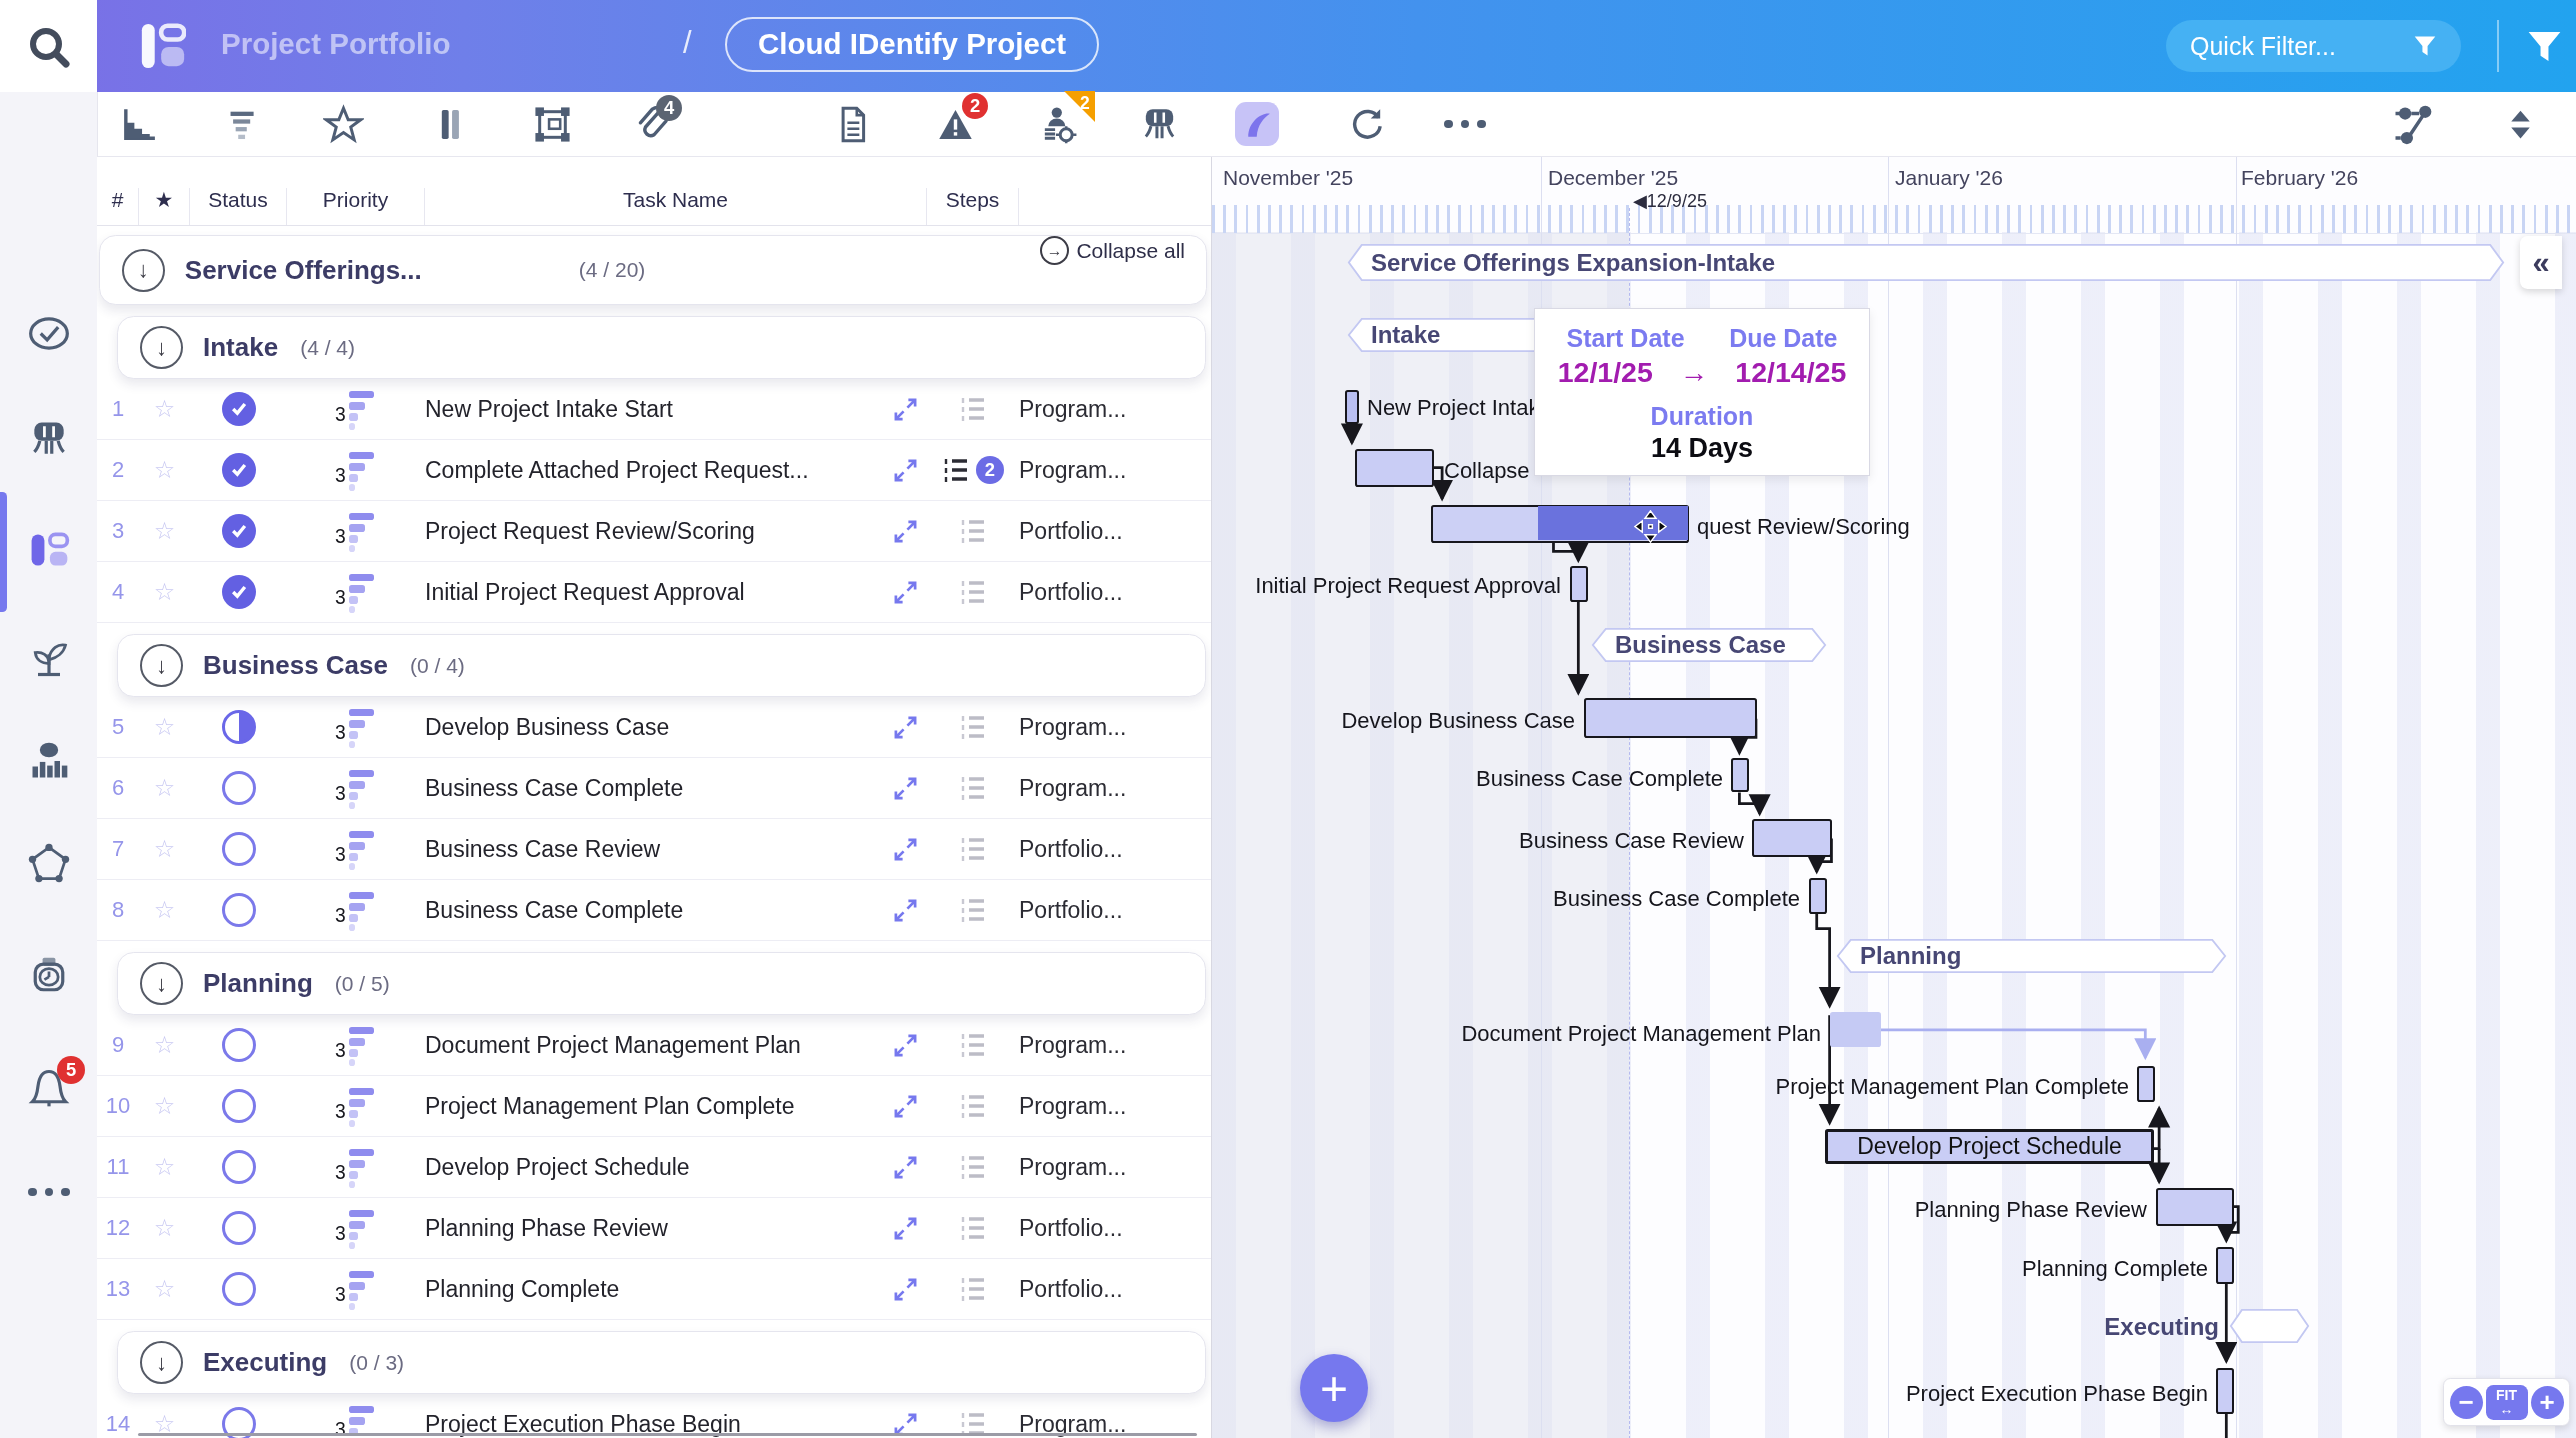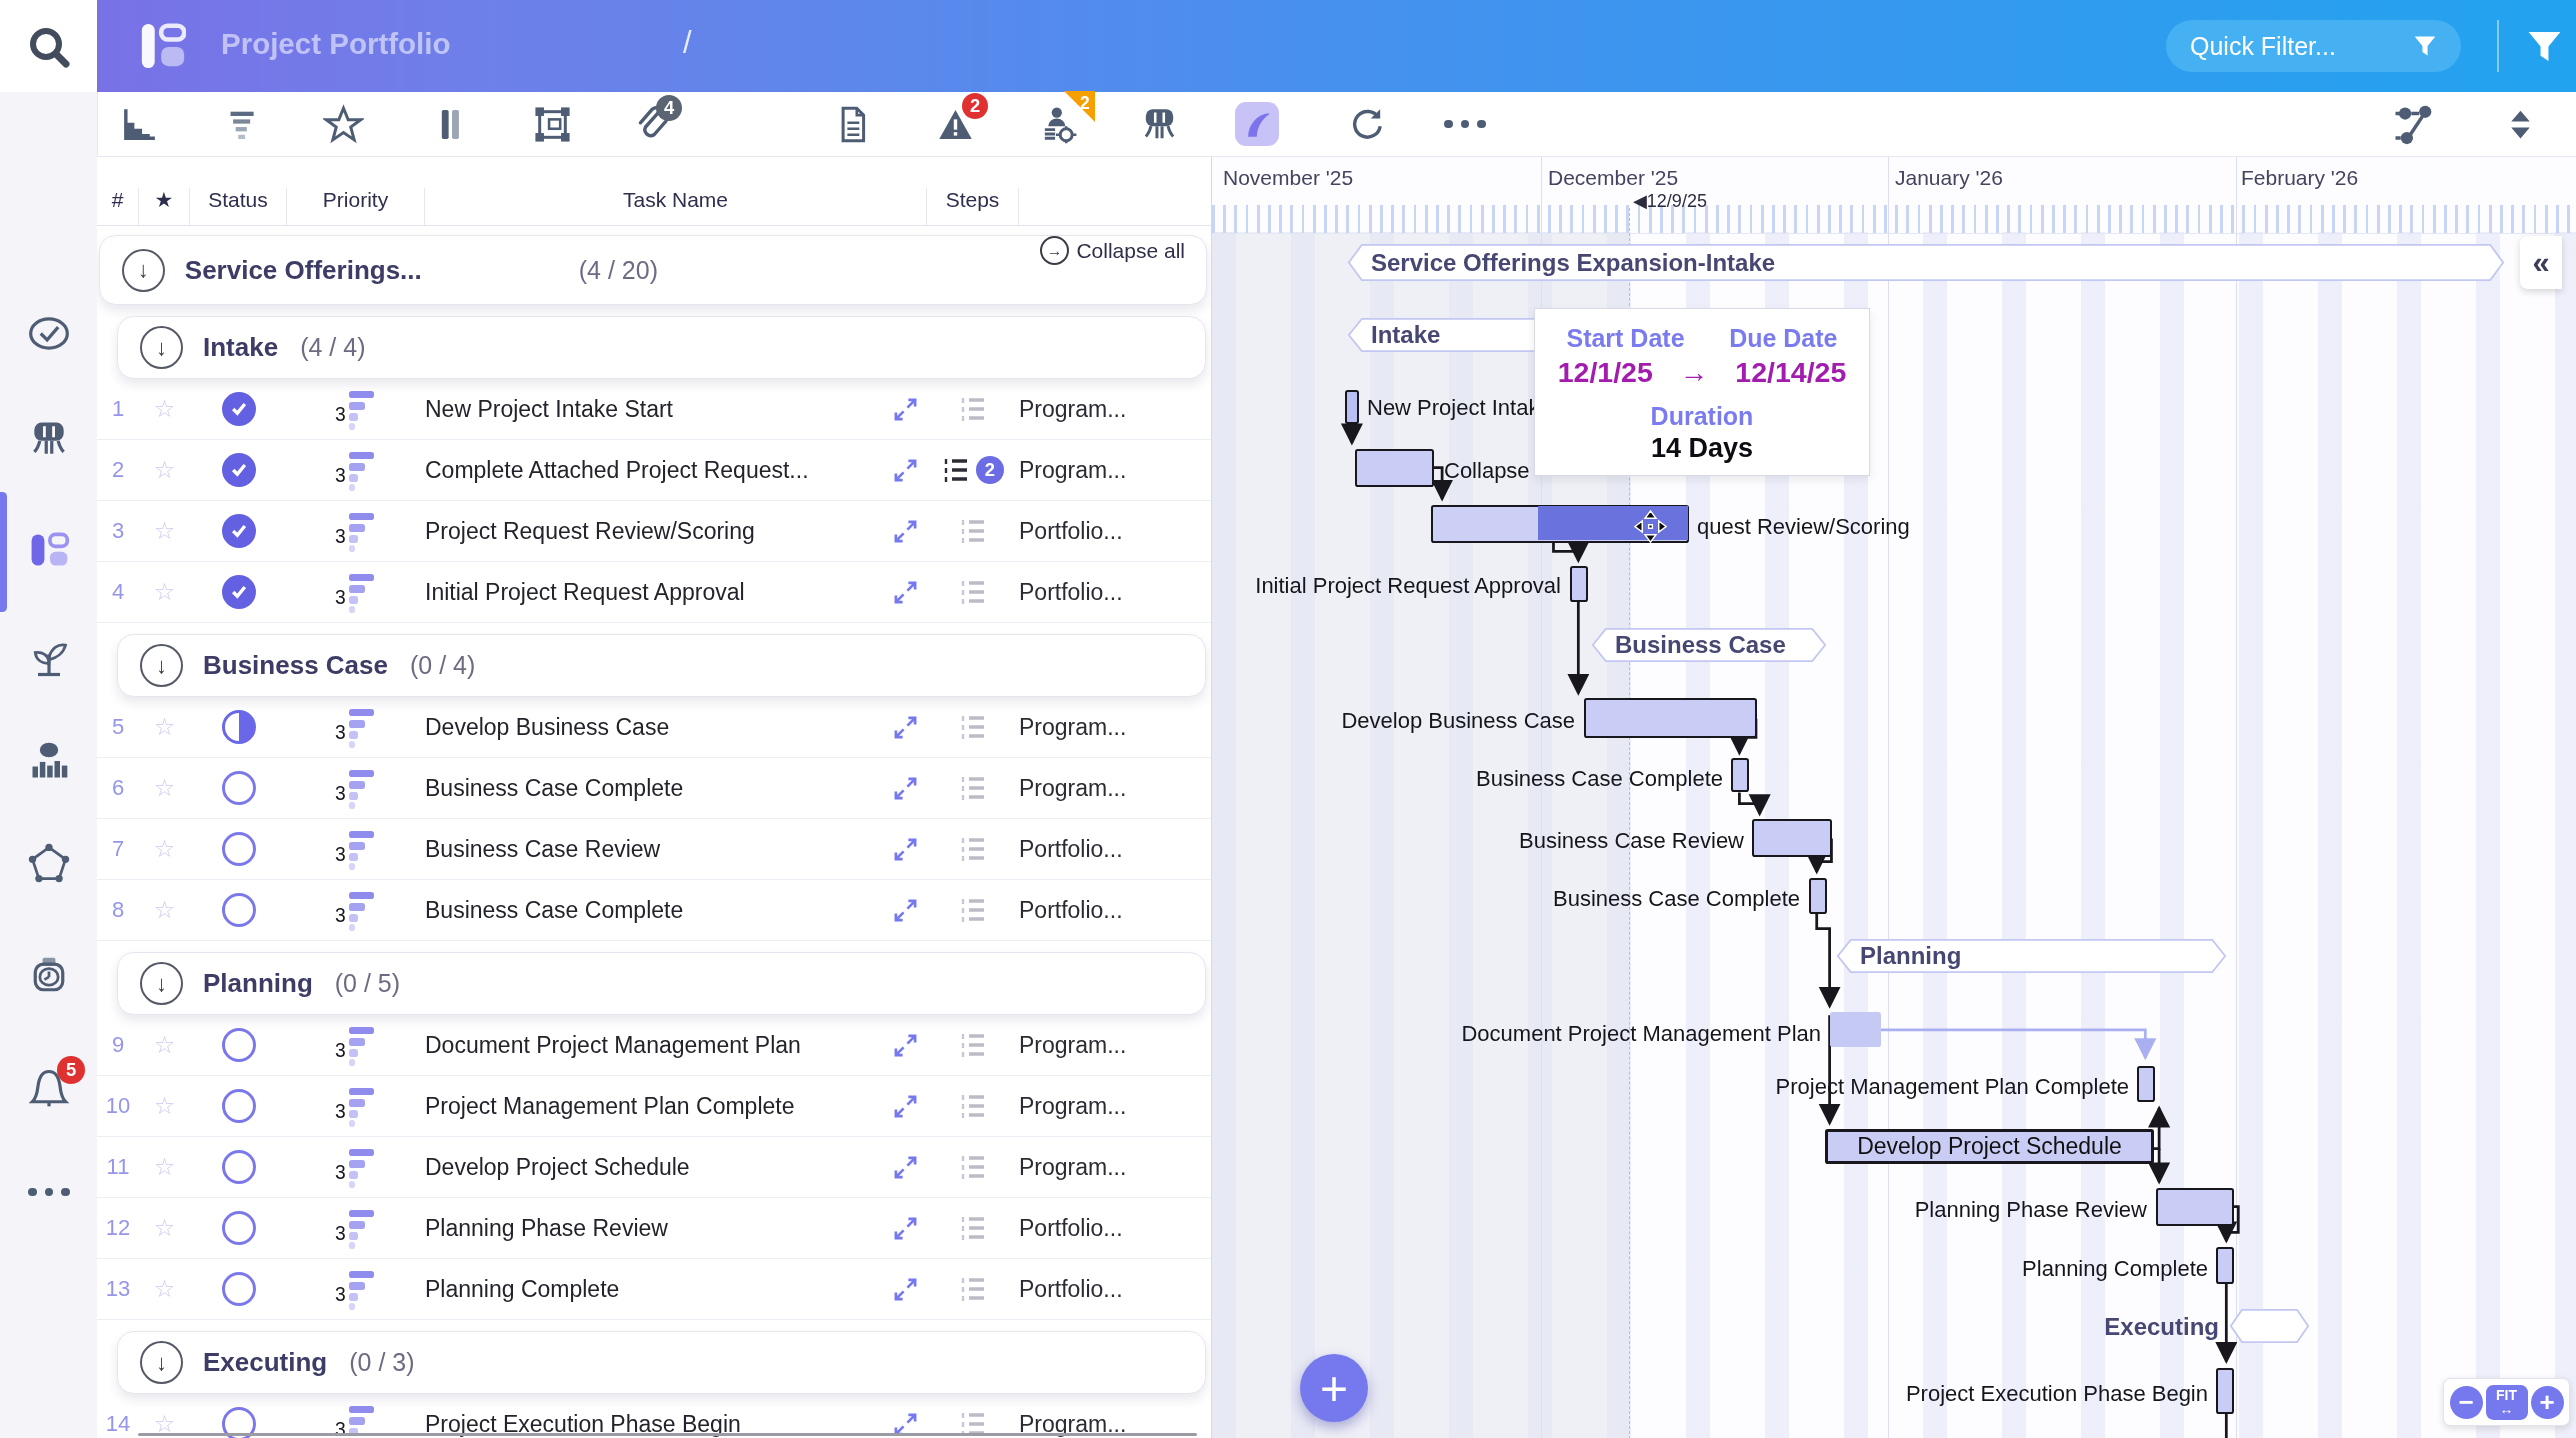--- a/index.html
+++ b/index.html
@@ -34,21 +34,21 @@
   .panel{position:absolute;left:97px;top:157px;width:1114px;height:1282px;background:#fff;overflow:hidden;}
   .thead{height:69px;display:flex;align-items:flex-end;border-bottom:1.8px solid #e3e3ec;box-sizing:border-box;color:#2e2e4e;font-size:21px;}
   .thead span{padding-bottom:13px;}
   .hc{border-right:0.9px solid #e7e7f0;box-sizing:border-box;display:flex;justify-content:center;}
   .c-num{width:42px;} .c-star{width:51px;} .c-status{width:97px;} .c-prio{width:138px;} .c-name{width:502px;} .c-steps{width:92px;} .c-roll{width:189px;}
   .scard{position:relative;background:#fff;border:0.9px solid #e5e5ee;border-radius:16.6px;box-shadow:0 5.5px 11px rgba(40,40,90,.10);display:flex;align-items:center;}
   .card-root{height:68px;margin:9.2px 3.7px 0 1.8px;}
   .card-sub{height:61px;margin:11px 5.5px 0 20px;}
   .circ-arrow{width:39px;height:39px;border:2.8px solid #555a66;border-radius:50%;display:flex;align-items:center;justify-content:center;font-size:22px;font-weight:bold;color:#3c3c46;margin:0 20px 0 22px;}
   .sec-title{font-size:26px;font-weight:bold;color:#3c3c66;}
-  .sec-count{font-size:25px;color:#6b6b82;margin-left:22px;}
+  .sec-count{font-size:21px;color:#6b6b82;margin-left:22px;}
   .collapse-all{position:absolute;right:26px;top:79px;display:flex;align-items:center;gap:7.4px;font-size:21px;color:#2f2f49;z-index:5;}
   .ca-ic{width:25px;height:25px;border:2.3px solid #3c3c46;border-radius:50%;display:flex;align-items:center;justify-content:center;font-size:15.7px;color:#3c3c46;}
   .row{display:flex;align-items:center;height:60px;border-bottom:0.9px solid #ededf4;}
   .row .c-num{font-size:22px;color:#9595ea;justify-content:center;display:flex;}
   .row .c-star{font-size:24px;color:#c9c9f2;justify-content:center;display:flex;}
   .row .c-status,.row .c-prio,.row .c-steps{display:flex;justify-content:center;}
   .row .c-name{font-size:23px;color:#23232b;display:flex;align-items:center;justify-content:space-between;padding-right:9.2px;box-sizing:border-box;}
   .row .c-roll{font-size:23px;color:#2b2b33;}
   .st{width:34px;height:34px;border-radius:50%;box-sizing:border-box;}
   .st.done{background:#6360e2;display:flex;align-items:center;justify-content:center;}
@@ -104,20 +104,23 @@
           <path d="M31 32 L41 42" stroke="#434c5c" stroke-width="7" stroke-linecap="round"></path>
         </svg>
     </div>
     <svg class="logo" viewBox="0 0 50 52">
         <rect x="2" y="2" width="14" height="48" rx="7" fill="#fff" opacity=".95"></rect>
         <rect x="23" y="4" width="25" height="15" rx="7" fill="none" stroke="#fff" stroke-width="5" opacity=".85"></rect>
         <rect x="23" y="27" width="25" height="21" rx="8" fill="#fff" opacity=".5"></rect>
       </svg>
     <span class="apptitle">Project Portfolio</span>
     <span class="crumb-sep">/</span>
+    <div class="projpill">
+        <span>Cloud IDentify Project</span>
+      </div>
     <div class="qfilter">
       <span>Quick Filter...</span>
       <svg width="24" height="24" viewBox="0 0 28 26">
           <path d="M2,2 H26 L17,13 V24 L11,20 V13 Z" fill="#fff"></path>
         </svg>
     </div>
     <div class="topdiv"></div>
     <svg class="topfunnel" width="37" height="37" viewBox="0 0 28 26">
         <path d="M2,2 H26 L17,13 V24 L11,20 V13 Z" fill="#fff"></path>
       </svg>

